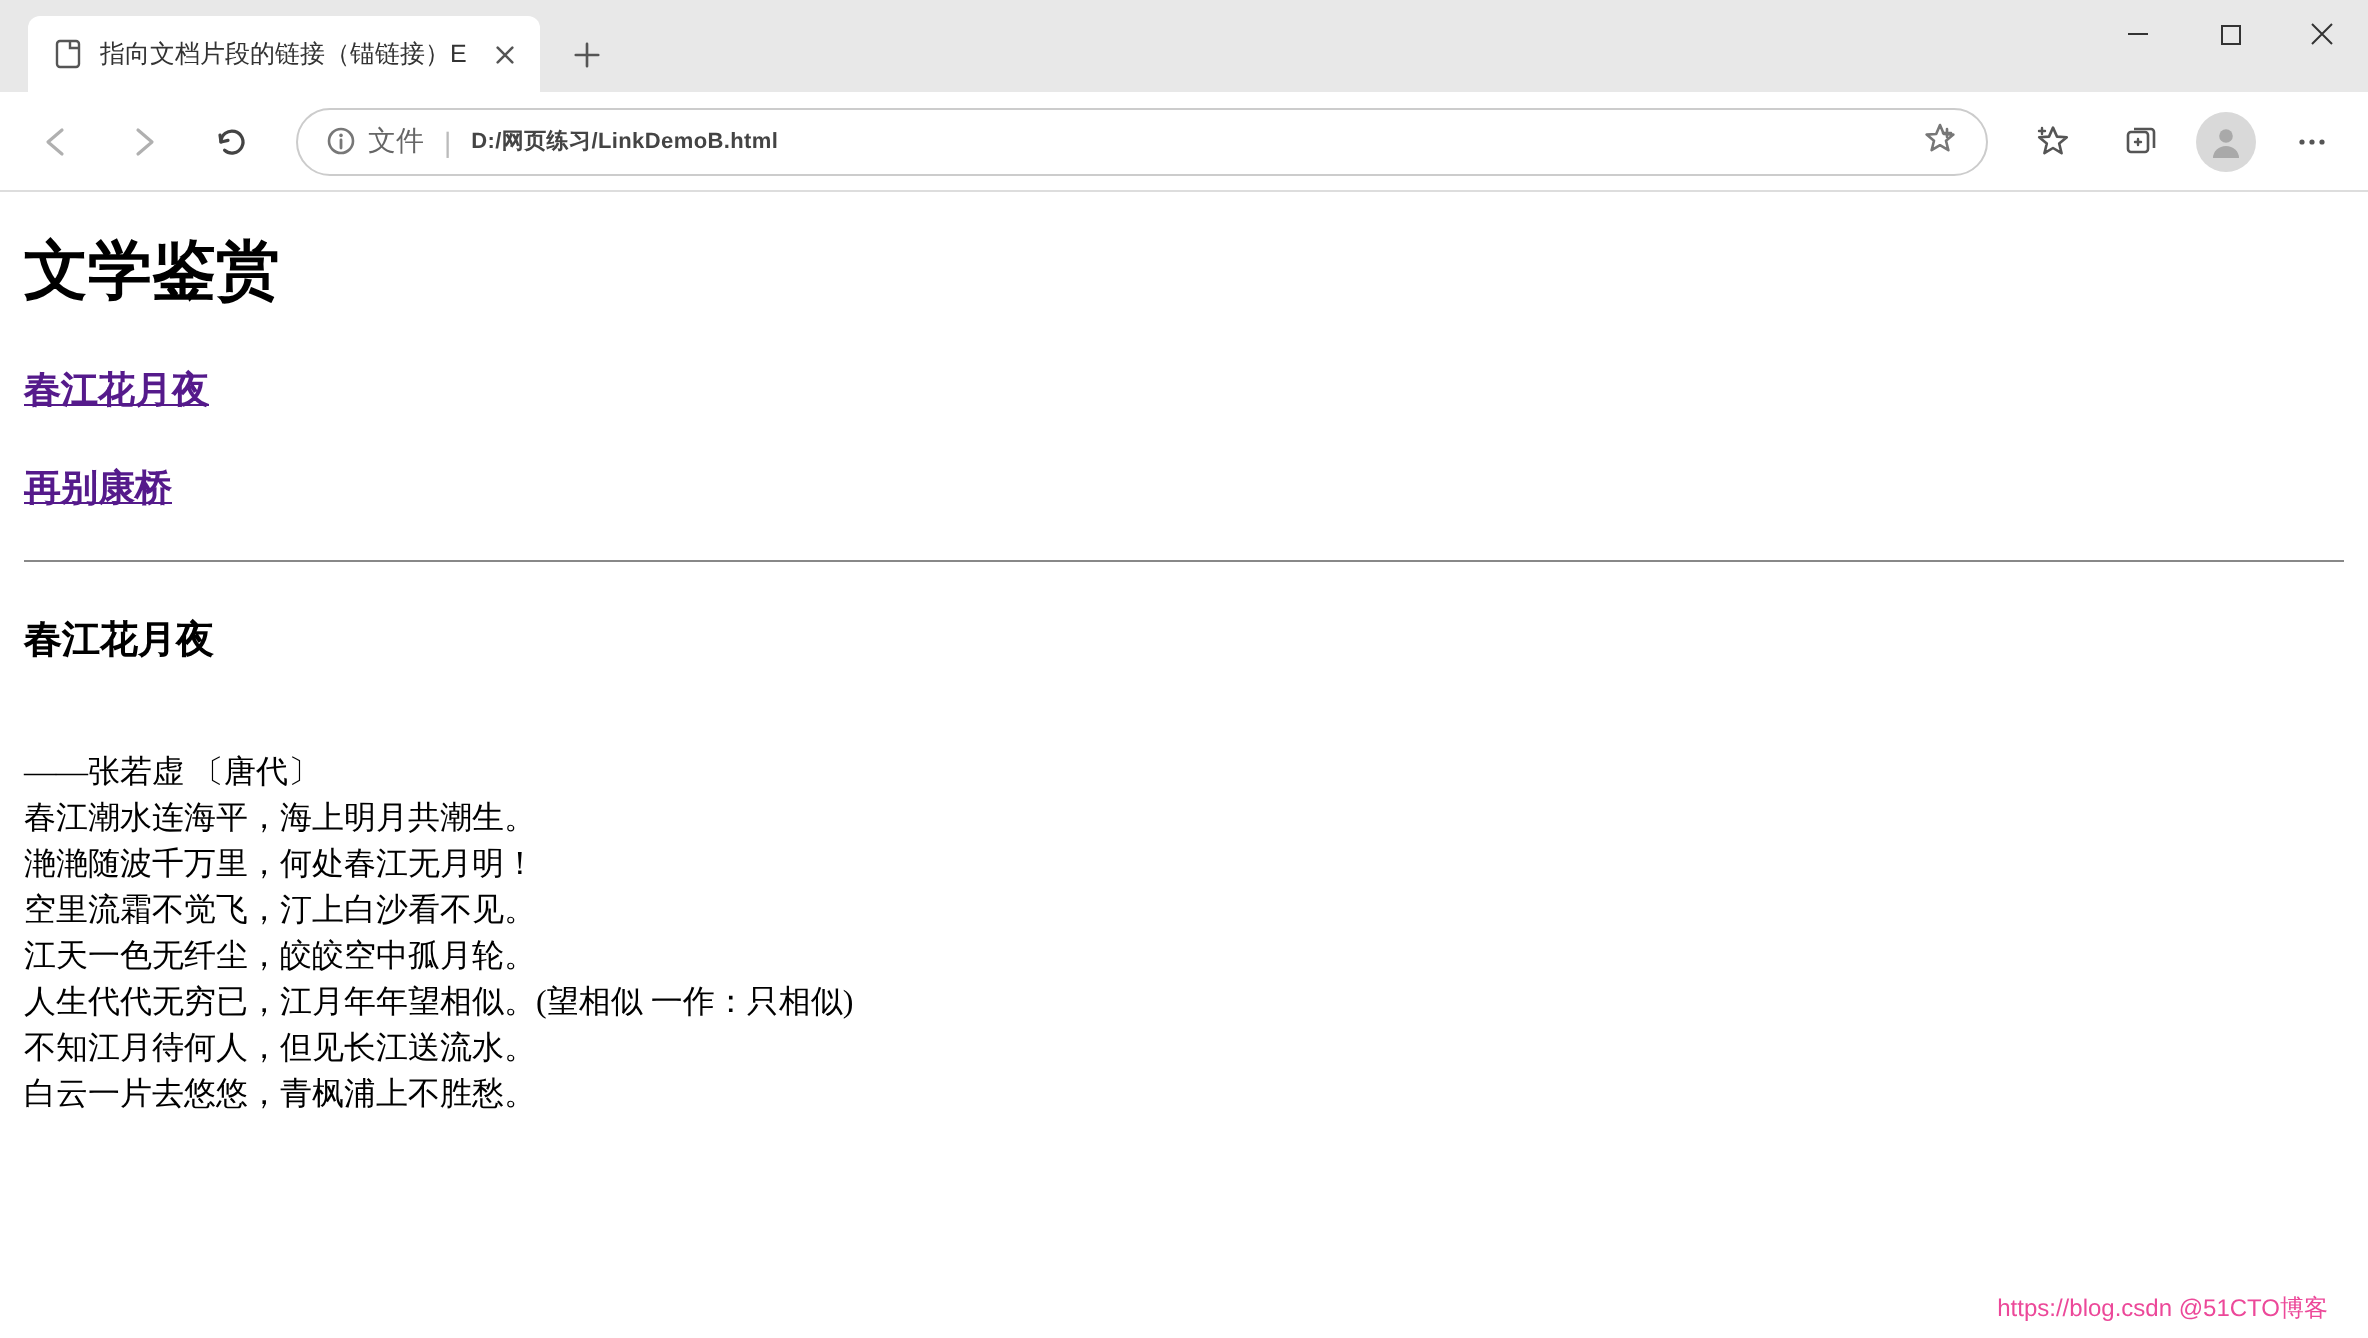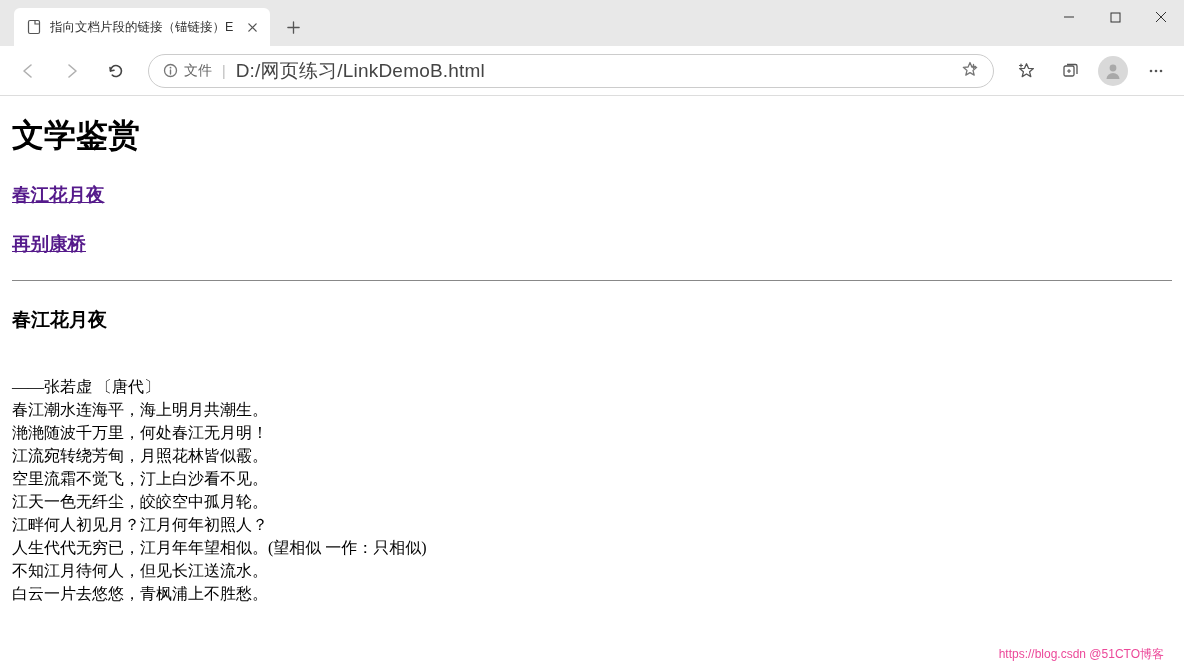--- a/index.html
+++ b/index.html
@@ -16,21 +16,21 @@
     .window-controls { position: absolute; right: 0; top: 0; display: flex; height: 34px; }
     .win-btn { width: 46px; height: 34px; display: flex; align-items: center; justify-content: center; cursor: pointer; }
 
     
     .toolbar { height: 50px; background: #fff; display: flex; align-items: center; padding: 0 8px; border-bottom: 1px solid #ddd; gap: 4px; }
     .nav-btn { width: 40px; height: 36px; display: flex; align-items: center; justify-content: center; color: #999; cursor: pointer; border-radius: 4px; }
     .nav-btn.active { color: #333; }
     .addr-bar { flex: 1; height: 34px; border: 1px solid #ccc; border-radius: 17px; display: flex; align-items: center; padding: 0 14px; margin: 0 8px; gap: 10px; font-size: 14px; color: #555; }
     .addr-info { display: flex; align-items: center; gap: 6px; color: #666; }
     .addr-divider { color: #bbb; }
-    .addr-path { color: #444; font-size: 19px; letter-spacing: 0.2px; }
+    .addr-path { color: #444; font-size: 11px; letter-spacing: 0.2px; font-weight: bold; }
     .addr-star { margin-left: auto; color: #888; }
     .tool-btn { width: 40px; height: 36px; display: flex; align-items: center; justify-content: center; color: #555; cursor: pointer; border-radius: 4px; }
     .avatar { width: 30px; height: 30px; border-radius: 50%; background: #d9d9d9; display: flex; align-items: center; justify-content: center; margin: 0 4px; }
 
     
     .content-wrapper { position: relative; height: calc(669px - 46px - 50px); }
     .content { height: 100%; overflow-y: auto; overflow-x: hidden; padding: 18px 12px 12px 12px; }
     .content::-webkit-scrollbar { width: 16px; }
     .content::-webkit-scrollbar-track { background: #f3f3f3; }
     .content::-webkit-scrollbar-thumb { background: #c1c1c1; border-radius: 0; border: 2px solid #f3f3f3; }
@@ -152,22 +152,20 @@
 <div class="content-wrapper">
   <div class="content">
     <h1 class="page-title">文学鉴赏</h1>
     <a href="#a1" class="anchor-link">春江花月夜</a>
     <a href="#a2" class="anchor-link">再别康桥</a>
     <hr class="divider">
     <h2 class="section-title">春江花月夜</h2>
     <div class="poem-line">——张若虚 〔唐代〕</div>
     <div class="poem-line">春江潮水连海平，海上明月共潮生。</div>
     <div class="poem-line">滟滟随波千万里，何处春江无月明！</div>
-    <div class="poem-line">江流宛转绕芳甸，月照花林皆似霰。</div>
     <div class="poem-line">空里流霜不觉飞，汀上白沙看不见。</div>
     <div class="poem-line">江天一色无纤尘，皎皎空中孤月轮。</div>
-    <div class="poem-line">江畔何人初见月？江月何年初照人？</div>
     <div class="poem-line">人生代代无穷已，江月年年望相似。(望相似 一作：只相似)</div>
     <div class="poem-line">不知江月待何人，但见长江送流水。</div>
     <div class="poem-line">白云一片去悠悠，青枫浦上不胜愁。</div>
   </div>
   <div class="watermark">https://blog.csdn @51CTO博客</div>
 </div>
 
 </body></html>

